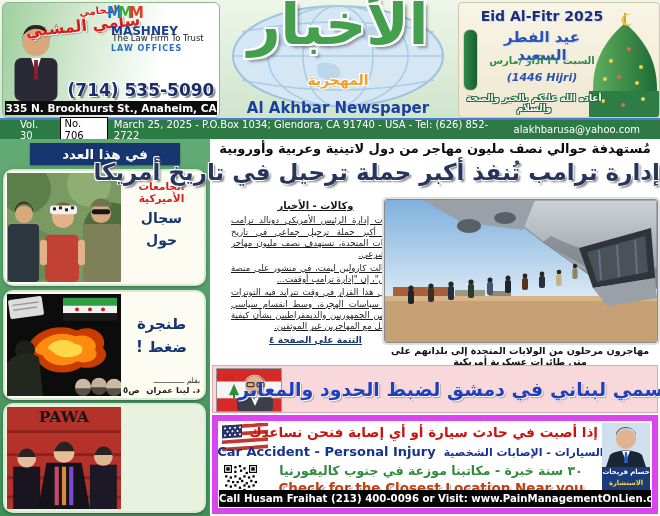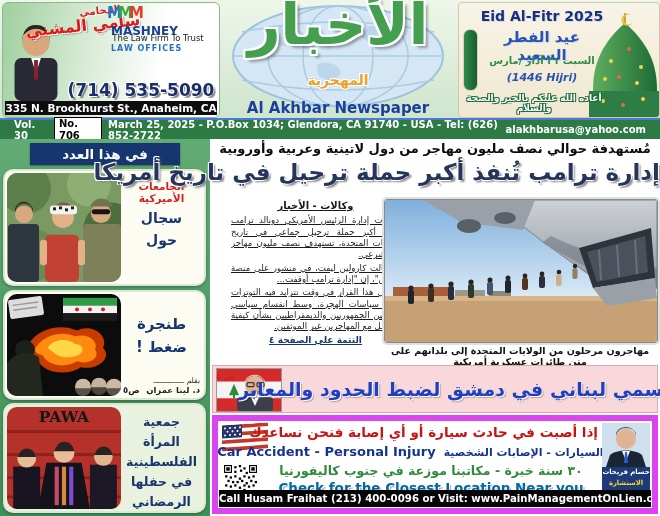--- a/index.html
+++ b/index.html
@@ -55,33 +55,33 @@
   .eid-date{position:absolute;left:18px;top:52px;width:130px;text-align:center;color:#2e8b4a;
             font-weight:bold;font-size:10px;direction:rtl;}
   .eid-hijri{position:absolute;left:18px;top:68px;width:130px;text-align:center;color:#2a52b0;
              font-weight:bold;font-style:italic;font-size:11px;}
   .eid-blessing{position:absolute;left:4px;right:54px;bottom:4px;text-align:center;color:#fff;
                 font-weight:bold;font-size:9px;direction:rtl;
                 text-shadow:-1px -1px 0 #1e6b3c,1px -1px 0 #1e6b3c,-1px 1px 0 #1e6b3c,1px 1px 0 #1e6b3c;}
   
   .info-bar{position:absolute;left:0;top:118px;width:660px;height:21px;background:#2d7a45;
             border-top:2px solid #4a7bd4;box-sizing:border-box;display:flex;align-items:center;
-            color:#fff;font-size:10px;font-weight:bold;padding:0 14px;gap:6px;}
+            color:#fff;font-size:10px;font-weight:normal;padding:0 20px;gap:6px;}
   .issue-no{background:#fff;color:#000;border:1px solid #000;padding:0 4px;line-height:12px;}
   .info-email{margin-left:auto;}
   
   .sidebar{position:absolute;left:0;top:139px;width:210px;height:377px;
            background:linear-gradient(180deg,#63ab74,#3f8f58);}
   .sb-header{position:absolute;left:30px;top:4px;width:150px;height:22px;background:#17356e;
              color:#fff;font-weight:bold;font-size:13.5px;text-align:center;line-height:22px;direction:rtl;
              box-shadow:0 1px 2px rgba(0,0,0,.4);}
   .card{position:absolute;left:3px;width:203px;background:#fdfcf2;border:2px solid #dce8d4;
         border-radius:10px;box-shadow:0 1px 3px rgba(0,0,0,.35);box-sizing:border-box;overflow:hidden;}
   .card1{top:30px;height:117px;} .card2{top:151px;height:110px;} .card3{top:264px;height:110px;background:#e9f1df;}
-  .card-photo{position:absolute;left:2px;top:2px;bottom:2px;width:114px;border-radius:10px;overflow:hidden;}
+  .card-photo{position:absolute;left:2px;top:2px;bottom:2px;width:114px;border-radius:0;overflow:hidden;}
   .card-photo svg{display:block;width:100%;height:100%;}
   .card-text{position:absolute;left:118px;right:4px;top:3px;bottom:3px;display:flex;flex-direction:column;
              align-items:center;direction:rtl;text-align:center;}
   .kicker{color:#d02020;font-weight:bold;font-size:10.5px;margin-top:6px;}
   .card-title{color:#17356e;font-weight:bold;font-size:14px;line-height:1.55;margin-top:4px;}
   .card-title3{color:#17356e;font-weight:bold;font-size:12.5px;line-height:1.6;margin-top:4px;}
   .byline{margin-top:auto;width:100%;font-size:7.5px;color:#333;text-align:right;}
   .byrow{display:flex;justify-content:space-between;font-size:8.5px;font-weight:bold;color:#222;direction:rtl;}
   .pageref3{margin-top:auto;width:100%;text-align:right;font-size:9px;font-weight:bold;color:#17356e;}
   
@@ -117,21 +117,21 @@
   .usflag{position:absolute;left:4px;top:3px;width:46px;height:26px;transform:skewY(-4deg);}
   .ad-head{position:absolute;left:50px;right:54px;top:3px;text-align:center;direction:rtl;
            color:#cc1111;font-weight:bold;font-size:13.5px;white-space:nowrap;}
   .ad-row2{position:absolute;left:44px;right:54px;top:23px;display:flex;justify-content:center;gap:8px;
            align-items:baseline;white-space:nowrap;}
   .ad-en{color:#16338f;font-weight:bold;font-size:13px;}
   .ad-ar{color:#16338f;font-weight:bold;font-size:11px;direction:rtl;}
   .ad-exp{position:absolute;left:46px;right:54px;top:42px;text-align:center;direction:rtl;
           color:#2e8b3a;font-weight:bold;font-size:12.5px;white-space:nowrap;}
   .ad-check{position:absolute;left:46px;right:54px;top:59px;text-align:center;
-            color:#0369a1;font-weight:bold;font-size:13.5px;white-space:nowrap;
+            color:#c2410c;font-weight:bold;font-size:13.5px;white-space:nowrap;
             text-shadow:1px 1px 0 #fff,-1px -1px 0 #fff,2px 2px 1px #9aa4c8;}
   .qr{position:absolute;left:6px;top:44px;width:33px;height:33px;}
   .agent{position:absolute;right:2px;top:2px;width:48px;}
   .agent svg{display:block;width:48px;height:44px;}
   .agent-bar{width:48px;height:11px;background:#1d3a7a;color:#fff;font-size:6.8px;font-weight:bold;
              text-align:center;line-height:11px;direction:rtl;}
   .agent-bar.yellow{color:#ffd920;}
   .ad-footer{position:absolute;left:1px;right:1px;bottom:1px;height:17px;background:#050505;color:#fff;
              font-weight:bold;font-size:10.2px;text-align:center;line-height:17px;white-space:nowrap;}
 </style>
@@ -316,24 +316,20 @@
           <rect x="46" y="62" width="4" height="40" fill="#c84a6a"></rect>
             <rect x="53" y="62" width="4" height="40" fill="#d8883a"></rect>
           <rect x="60" y="62" width="4" height="40" fill="#7a4ad0"></rect>
           <circle cx="55" cy="48" r="10" fill="#e6bd98"></circle>
             <path d="M45 46 q4 -10 10 -10 q8 0 10 10z" fill="#2a2220"></path>
           <rect x="80" y="60" width="26" height="46" fill="#1c1826"></rect>
           <circle cx="93" cy="52" r="9" fill="#e0b592"></circle>
             <path d="M84 50 q3 -9 9 -9 q7 0 9 9z" fill="#2a2220"></path>
           <text x="55" y="16" text-anchor="middle" font-family="DejaVu Serif,serif" font-size="15" font-weight="bold" fill="#151515">PAWA</text>
         </svg>
-      </div>
-      <div class="card-text">
-        <div class="card-title3">جمعية المرأة الفلسطينية في حفلها الرمضاني</div>
-        <div class="pageref3">ص ١٠</div>
       </div>
     </div>
   </aside>
 
   <main class="main">
     <div class="subhead">مُستهدفة حوالي نصف مليون مهاجر من دول لاتينية وعربية وأوروبية</div>
     <div class="headline">إدارة ترامب تُنفذ أكبر حملة ترحيل في تاريخ أمريكا</div>
 
     <div class="article">
       <div class="src">وكالات - الأخبار</div>

